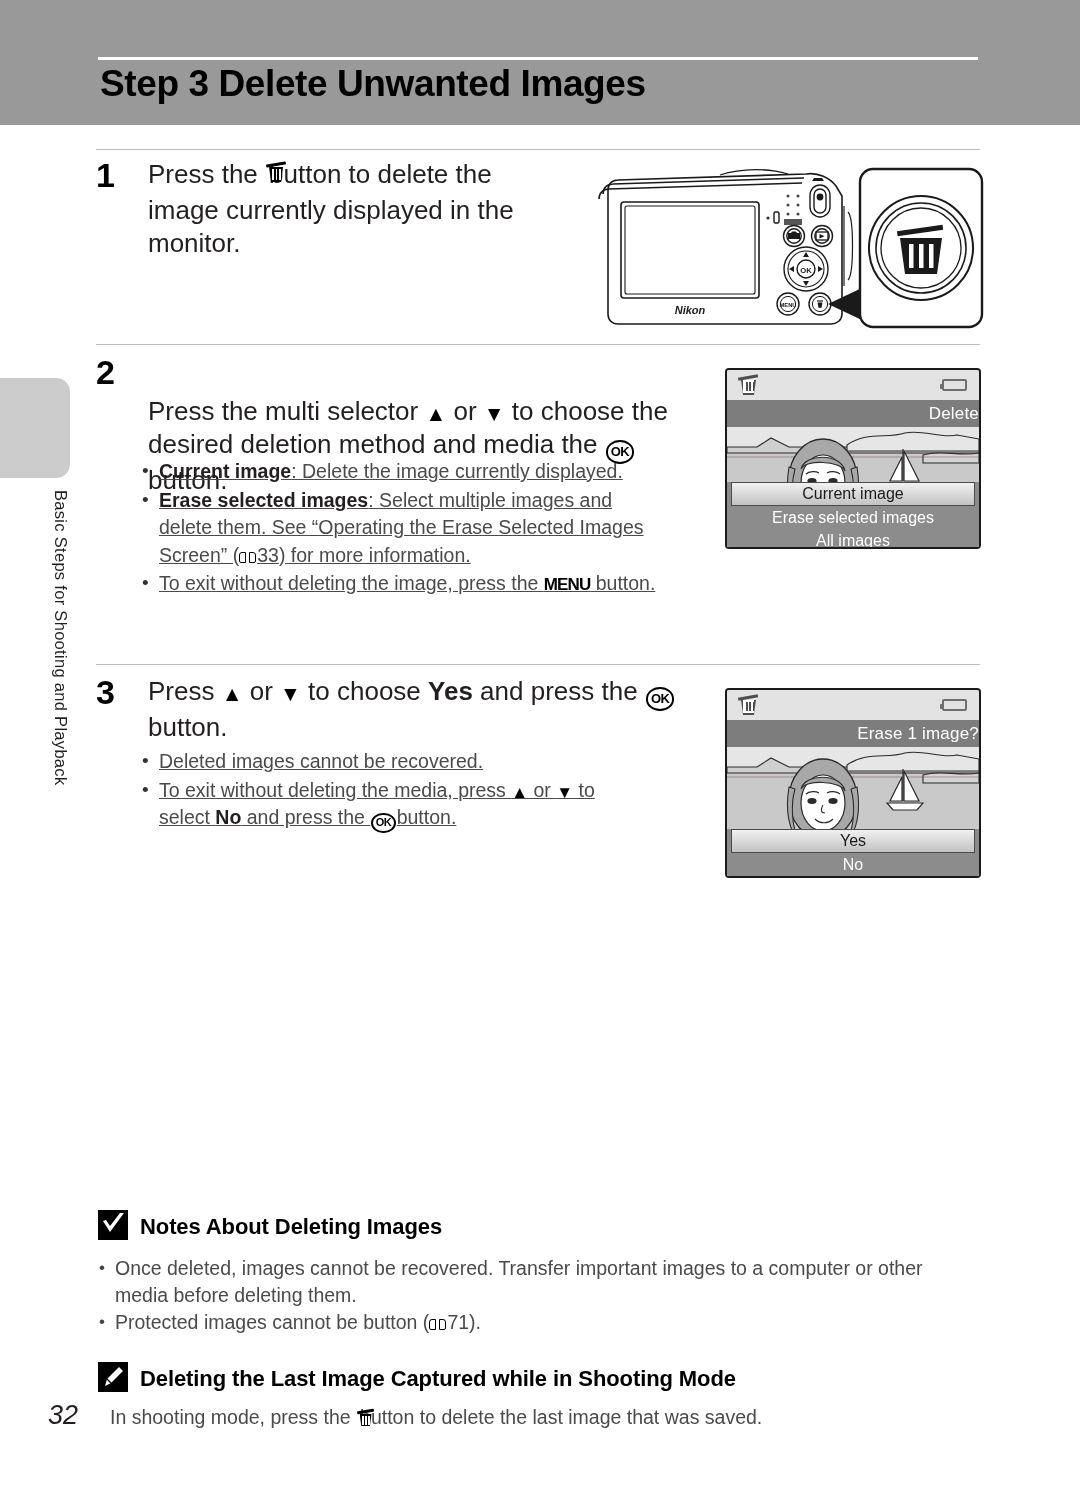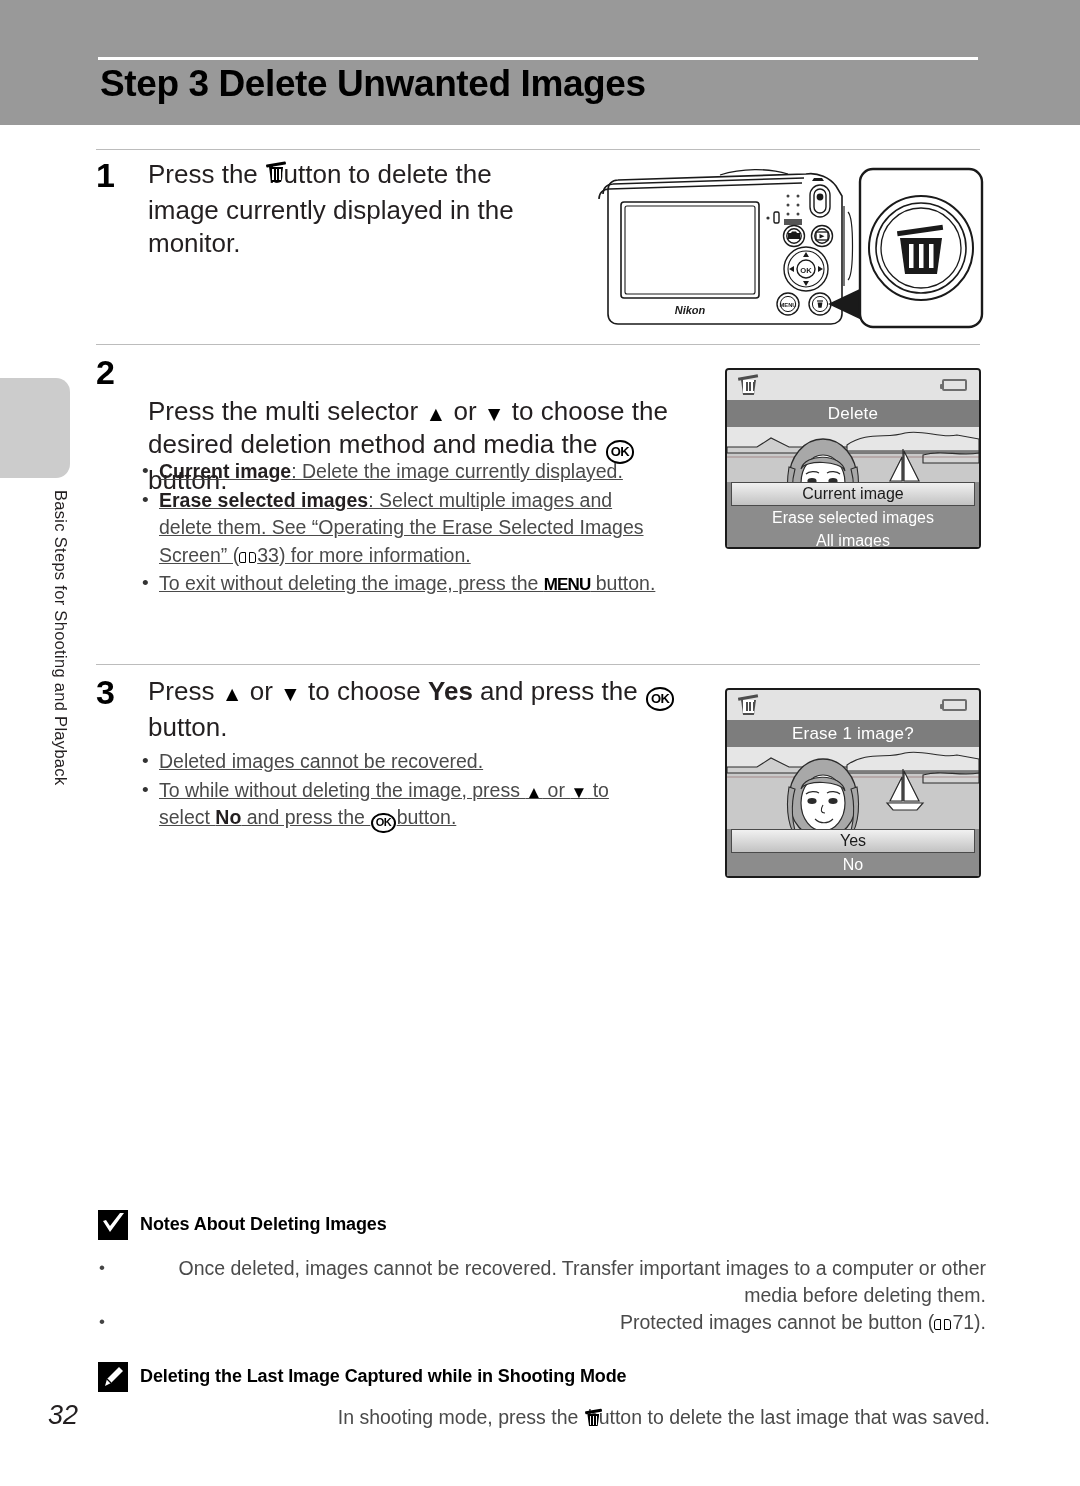--- a/index.html
+++ b/index.html
@@ -204,21 +204,21 @@
   }
   .lcd-title {
     position: absolute;
     left: 0; top: 30px;
     width: 100%;
     height: 27px;
     background: #7d7d7d;
     color: #ffffff;
     font-size: 17px;
     line-height: 27px;
-    text-align: center;
+    text-align: right;
     letter-spacing: 0.2px;
   }
   .lcd-scene {
     position: absolute;
     left: 0; top: 57px;
     width: 100%;
     bottom: 0;
     background: #c3c3c3;
   }
   .lcd-opts {
@@ -290,31 +290,30 @@
   }
 
   
   .badge {
     position: absolute;
     width: 30px; height: 30px;
     background: #000000;
   }
   .sec-title {
     position: absolute;
-    font-size: 18px;
+    font-size: 22px;
     font-weight: bold;
     color: #000;
     letter-spacing: -0.1px;
   }
   .sec-body {
     position: absolute;
     font-size: 19.5px;
     line-height: 27px;
     color: #4a4a4a;
-    text-align: right;
   }
   .sec-body .bl { position: relative; padding-left: 19px; }
   .sec-body .bl::before {
     content: "\2022";
     position: absolute; left: 3px; top: -1px;
     font-size: 17px; color: #444;
   }
 
   .page-no {
     position: absolute;
@@ -524,21 +523,21 @@
 <div class="step-body" style="left:148px; top:675px; width:560px;">
   <span>Press </span><span class="tri">▲</span><span> or </span><span class="tri">▼</span><span> to choose </span><b>Yes</b><span> and press the </span><span class="ok-glyph">OK</span><br>
   <span>button.</span>
 </div>
 
 <div class="bullets" style="left:140px; top:748px; width:560px;">
   <div class="bl">
     <span>Deleted images cannot be recovered.</span>
   </div>
   <div class="bl">
-    <span>To while without deleting the image, press </span><span class="tri sm">▲</span><span> or </span><span class="tri sm">▼</span><span> to</span><br>
+    <span>To exit without deleting the media, press </span><span class="tri sm">▲</span><span> or </span><span class="tri sm">▼</span><span> to</span><br>
     <span>select </span><b>No</b><span> and press the </span><span class="ok-glyph sm">OK</span><span>button.</span>
   </div>
 </div>
 
 <div class="lcd" style="left:725px; top:688px; height:190px;">
   <div class="lcd-scene">
     <svg width="252" height="133" viewBox="0 0 252 133" style="position:absolute;left:0;top:0">
       <rect x="0" y="0" width="252" height="24" fill="#e6e6e6"></rect>
       <rect x="0" y="24" width="252" height="109" fill="#c9c9c9"></rect>
       <path d="M0,20 L30,20 L44,11 L62,20 L252,20 L252,26 L0,26 Z" fill="#cfcfcf" stroke="#2b2b2b" stroke-width="1.1"></path>

